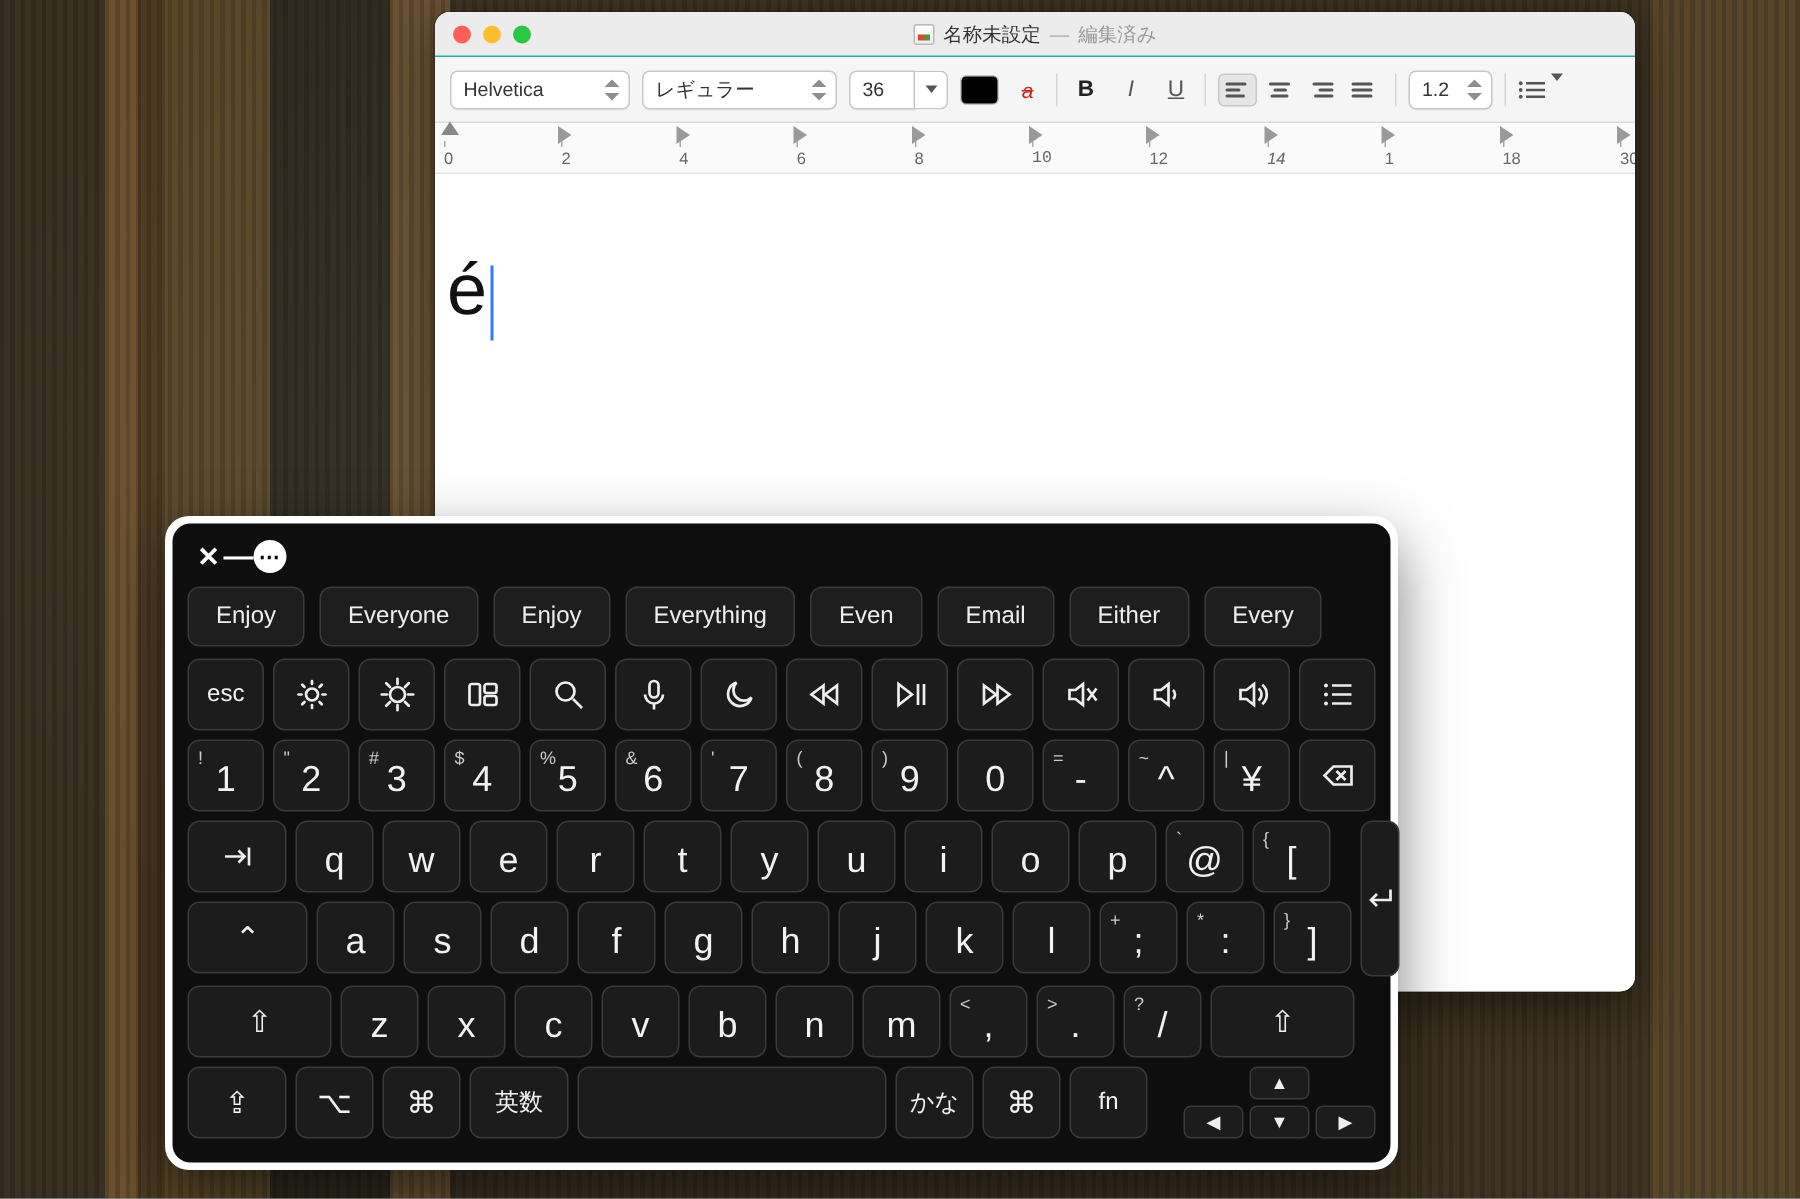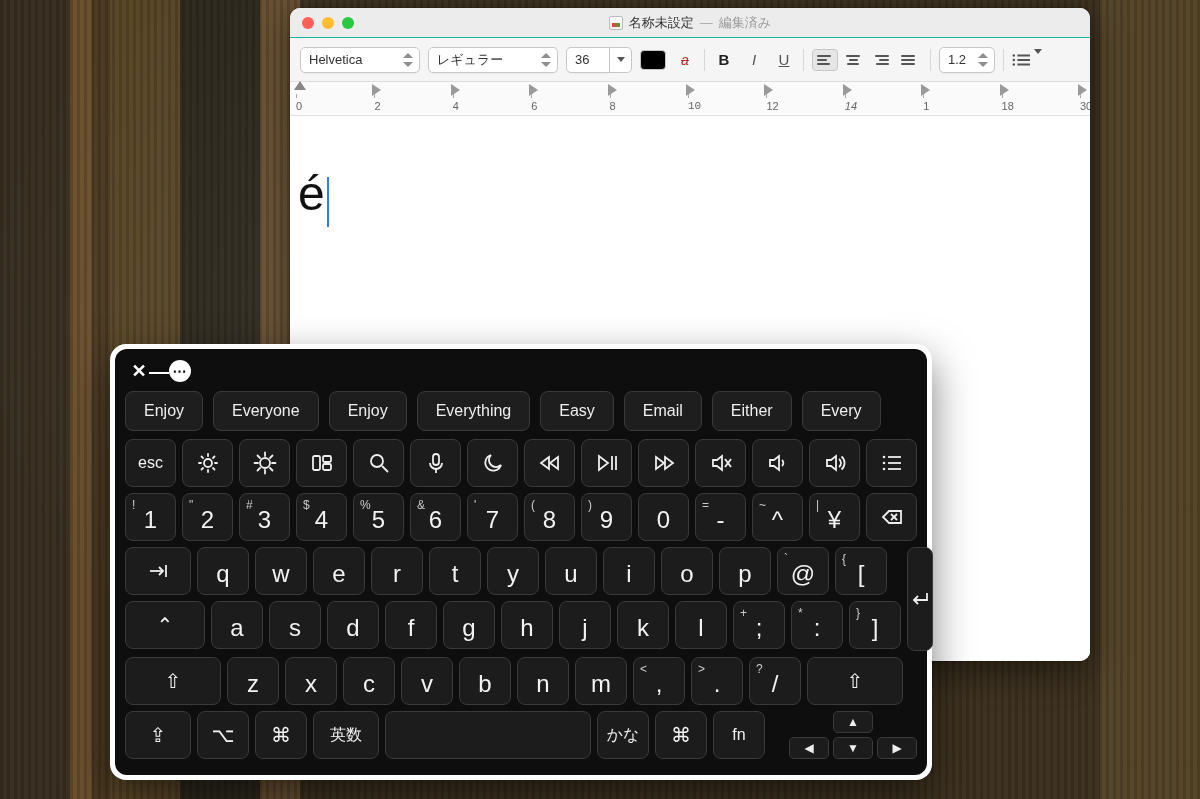--- a/index.html
+++ b/index.html
@@ -282,21 +282,21 @@
       <div class="kb-x">✕</div>
       <div class="kb-min">—</div>
       <div class="kb-more">⋯</div>
     </div>
 
     <div class="suggest" id="suggest-row">
         <div class="sug">Enjoy</div>
         <div class="sug">Everyone</div>
         <div class="sug">Enjoy</div>
         <div class="sug">Everything</div>
-        <div class="sug">Easy</div>
+        <div class="sug">Even</div>
         <div class="sug">Email</div>
         <div class="sug">Either</div>
         <div class="sug">Every</div>
       </div>
 
     <div class="row">
       <div class="key k1 small">esc</div>
       <div class="key k1 iconkey">
           <svg viewBox="0 0 24 24">
             <circle cx="12" cy="12" r="4"></circle>

